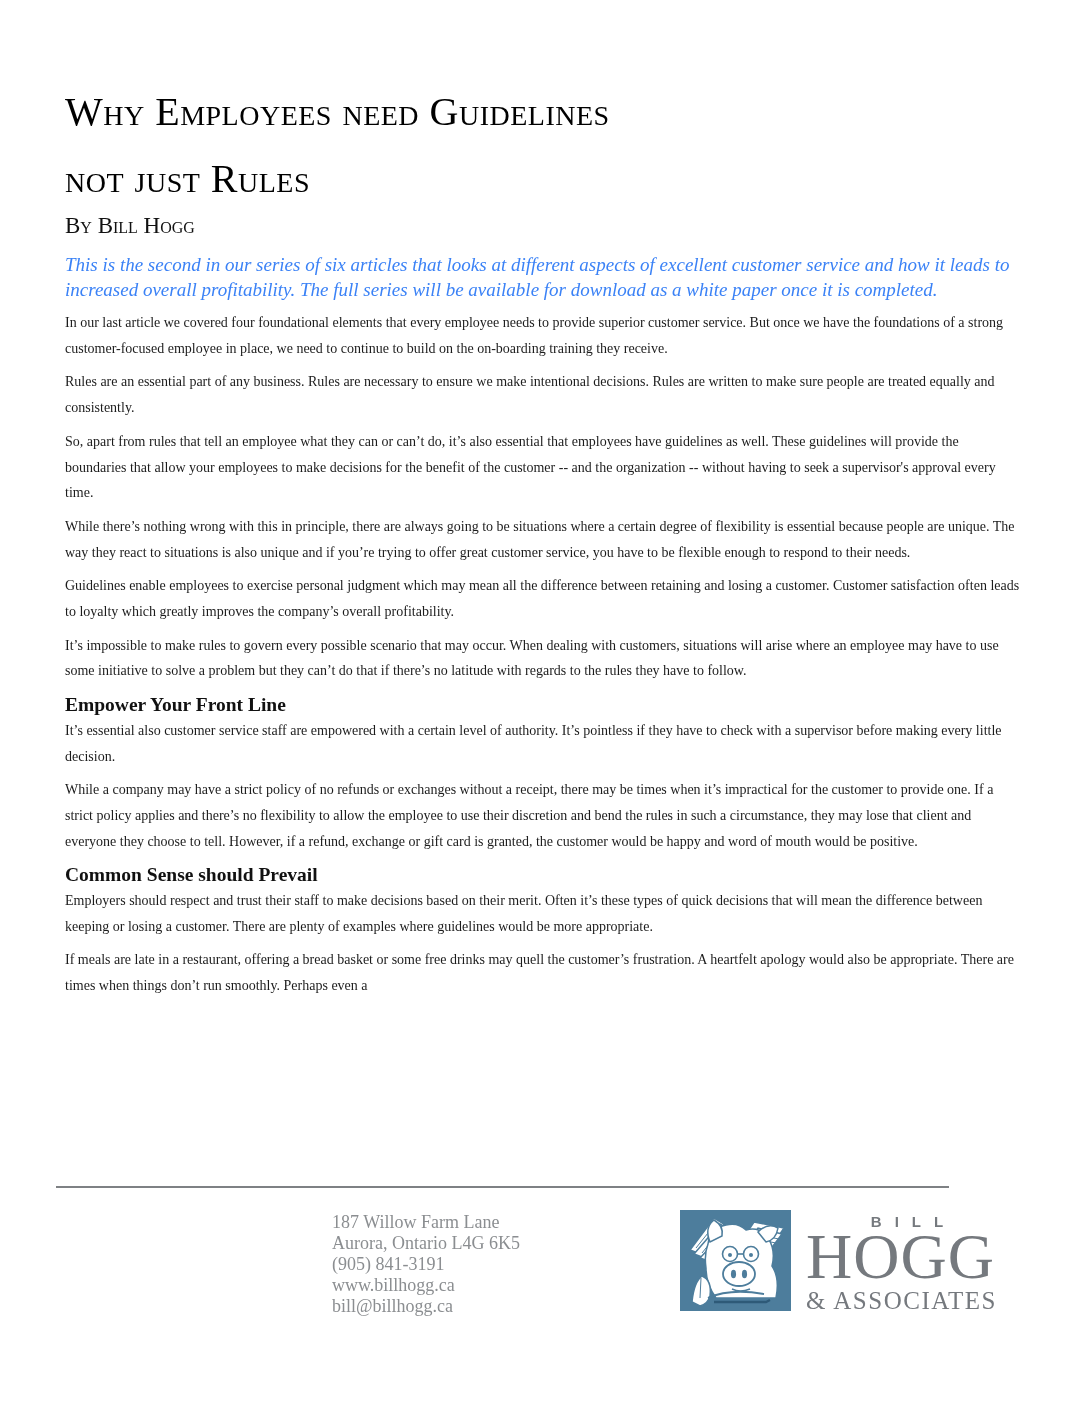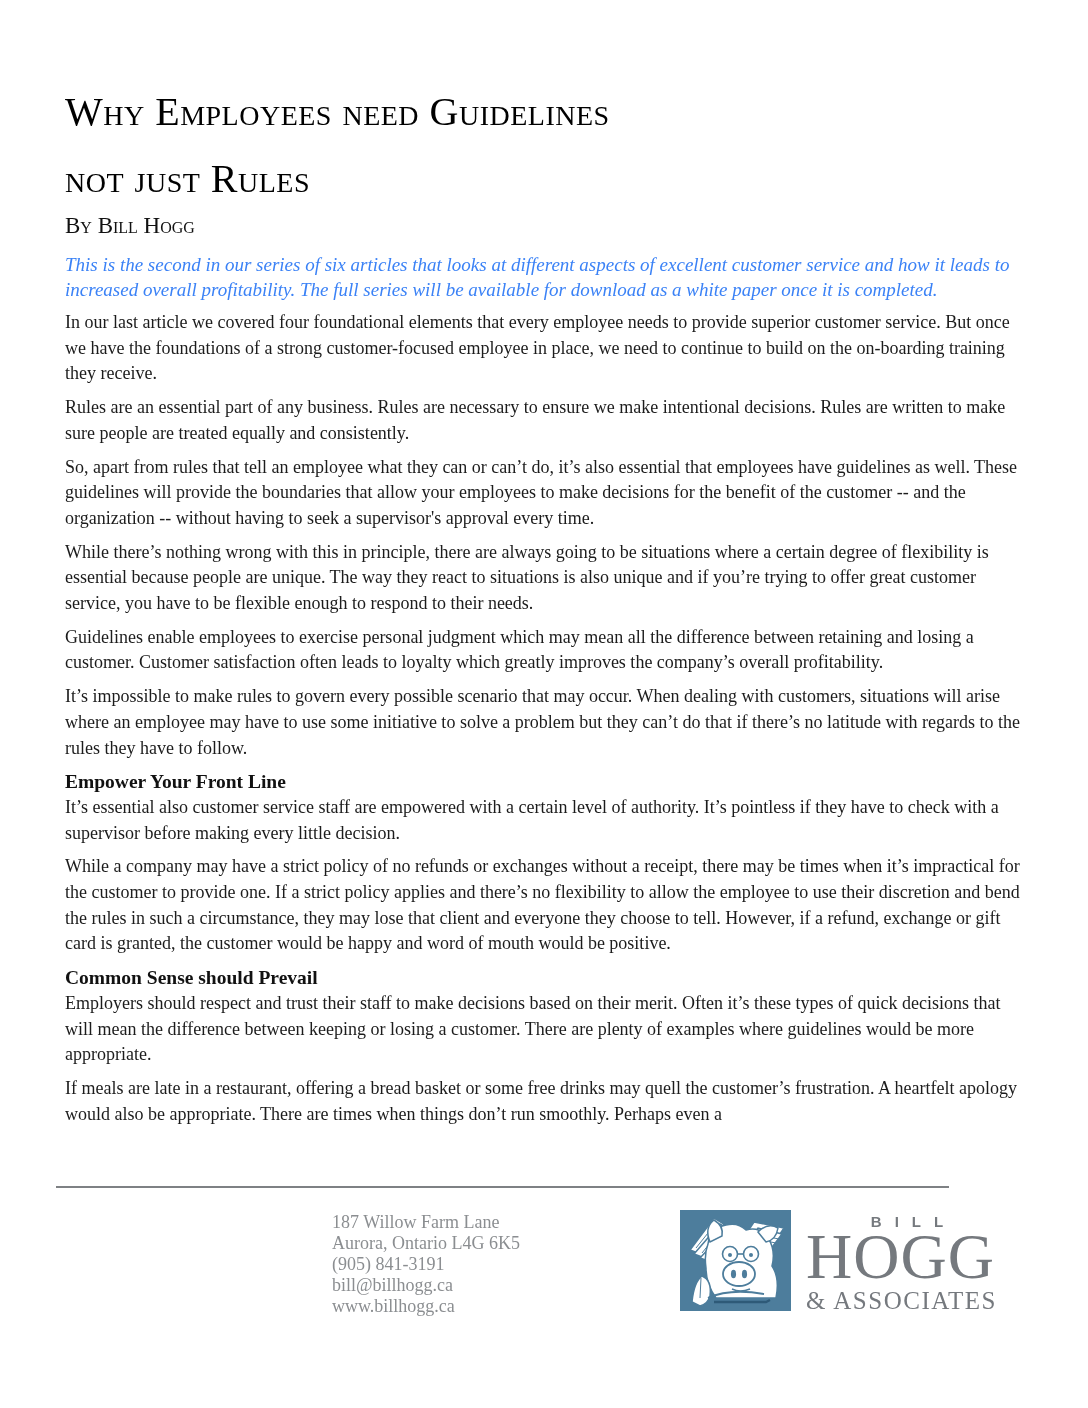--- a/index.html
+++ b/index.html
@@ -32,21 +32,21 @@
     color:#111111;
   }
   .intro {
     font-style:italic;
     font-size:19px;
     line-height:25px;
     margin:13px 0 0 0;
     color:#3b82f6;
   }
   p.body {
-    font-size:18px;
+    font-size:14px;
     line-height:25.7px;
     margin:8px 0 0 0;
   }
   h2.section-heading {
     font-size:19.5px;
     line-height:25.7px;
     font-weight:bold;
     margin:8px 0 0 0;
     color:#111111;
   }
@@ -141,22 +141,22 @@
     <p class="body">If meals are late in a restaurant, offering a bread basket or some free drinks may quell the customer’s frustration. A heartfelt apology would also be appropriate. There are times when things don’t run smoothly. Perhaps even a</p>
   </div>
 
   <div class="footer-rule"></div>
 
   <div class="footer">
     <div class="address">
       <div>187 Willow Farm Lane</div>
       <div>Aurora, Ontario L4G 6K5</div>
       <div>(905) 841-3191</div>
+      <div>www.billhogg.ca</div>
       <div>bill@billhogg.ca</div>
-      <div>www.billhogg.ca</div>
     </div>
 
     <div class="logo">
       <div class="logo-mark">
         <svg width="111" height="101" viewBox="0 0 111 101" xmlns="http://www.w3.org/2000/svg">
           <rect x="0" y="0" width="111" height="101" fill="#4d7d9c"></rect>
 
           <g stroke="#4d7d9c" stroke-width="1.5" fill="#ffffff">
             <path d="M10 40 L34 8 L44 14 L26 46 Z"></path>
             <path d="M14 44 L40 14 L50 20 L30 50 Z"></path>

